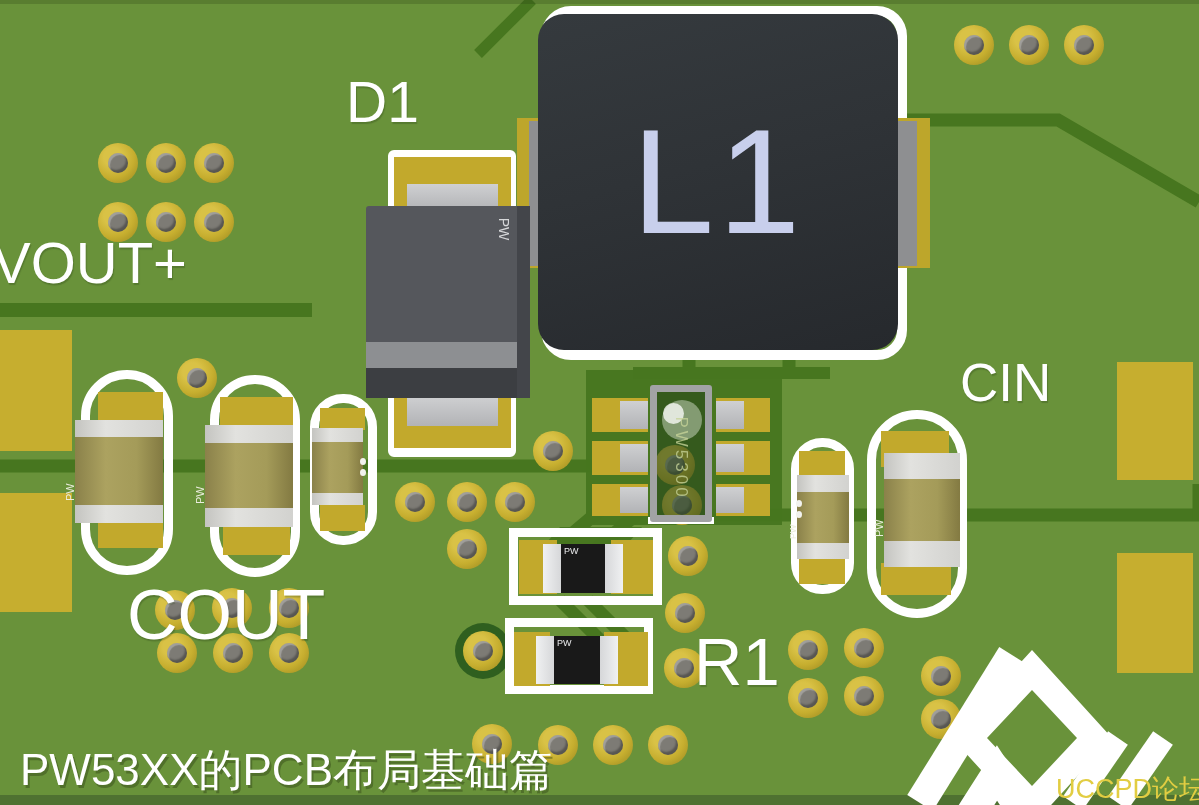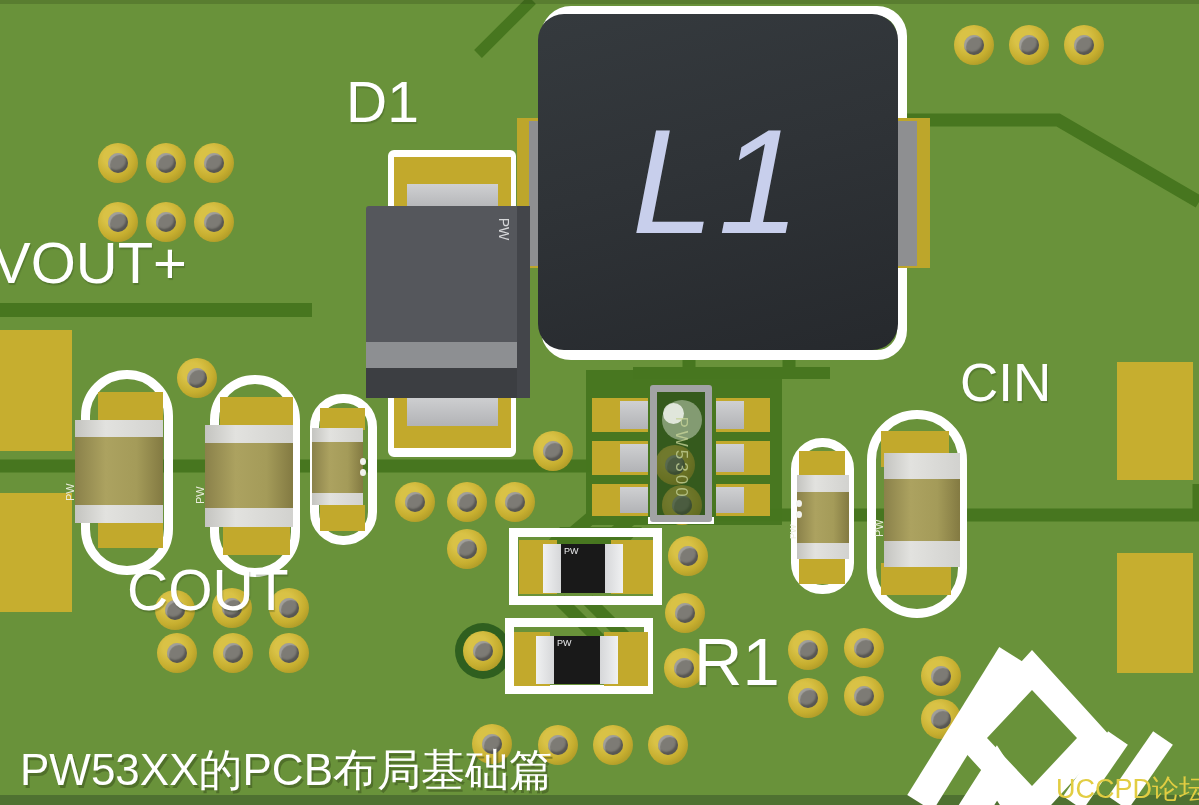--- a/index.html
+++ b/index.html
@@ -21,21 +21,21 @@
     background:var(--via-hole,#7d7b75);
     box-shadow:inset 2px 2px 1px rgba(255,255,255,.28), inset -2px -3px 2px rgba(0,0,0,.3);}
   .via-ring{position:absolute;width:56px;height:56px;border-radius:50%;background:#2f5f1f;}
   
   .silk{position:absolute;border:9px solid var(--silkscreen,#fff);box-sizing:border-box;background:transparent;}
   .pad{position:absolute;background:var(--pad-gold,#c2a92c);}
   .lead{position:absolute;background:linear-gradient(180deg,#cfd0d2,#b2b3b6);}
   
   .l1-body{position:absolute;border-radius:26px;display:flex;align-items:center;justify-content:center;
     background:linear-gradient(165deg,#353a3e 0%,var(--inductor-body,#2f3337) 45%,#26292d 100%);}
-  .l1-text{color:var(--inductor-text,#c8cfec);font-size:148px;letter-spacing:4px;font-style:italic;}
+  .l1-text{color:var(--inductor-text,#c8cfec);font-size:148px;letter-spacing:4px;}
   
   .d1-body{position:absolute;background:var(--diode-body,#55575c);border-radius:3px;}
   .d1-side{position:absolute;right:0;top:0;width:13px;height:100%;background:#43454a;}
   .d1-stripe{position:absolute;left:0;top:136px;width:151px;height:26px;background:#8d8f92;}
   .d1-low{position:absolute;left:0;top:162px;width:151px;height:30px;background:#3c3e42;}
   .chip-mark{position:absolute;color:#d6d7d9;font-size:14px;line-height:1;}
   .rot90{transform:rotate(90deg);}
   
   .ic-body{position:absolute;box-sizing:border-box;border:7px solid var(--ic-outline,#a2a3a5);
     background:rgba(42,72,28,.6);border-radius:3px;}
@@ -250,21 +250,21 @@
     <div class="cap-term" style="height:26px"></div>
     <div class="cap-mid">
       <span class="cap-mark">PW</span>
     </div>
     <div class="cap-term" style="height:26px"></div>
   </div>
 
   <span class="label" style="left:-8px;top:234px;font-size:58px">VOUT+</span>
   <span class="label" style="left:346px;top:74px;font-size:57px">D1</span>
   <span class="label" style="left:960px;top:356px;font-size:53px">CIN</span>
-  <span class="label" style="left:127px;top:562px;font-size:57px">COUT</span>
+  <span class="label" style="left:127px;top:580px;font-size:70px">COUT</span>
   <span class="label" style="left:694px;top:628px;font-size:67px">R1</span>
 
   <svg class="logo" style="left:900px;top:618px" width="299" height="200" viewBox="0 0 299 200">
     <line x1="20" y1="185" x2="112" y2="37" stroke-width="30"></line>
     <path class="fill" fill-rule="evenodd" d="M132,32 L212,120 L132,208 L52,120 Z M132,72 L177,120 L132,168 L87,120 Z"></path>
     <polyline points="35,252 97,155 160,252" fill="none" stroke-width="30"></polyline>
     <line x1="173" y1="185" x2="218" y2="120" stroke-width="24"></line>
     <line x1="218" y1="185" x2="263" y2="120" stroke-width="24"></line>
   </svg>
 

